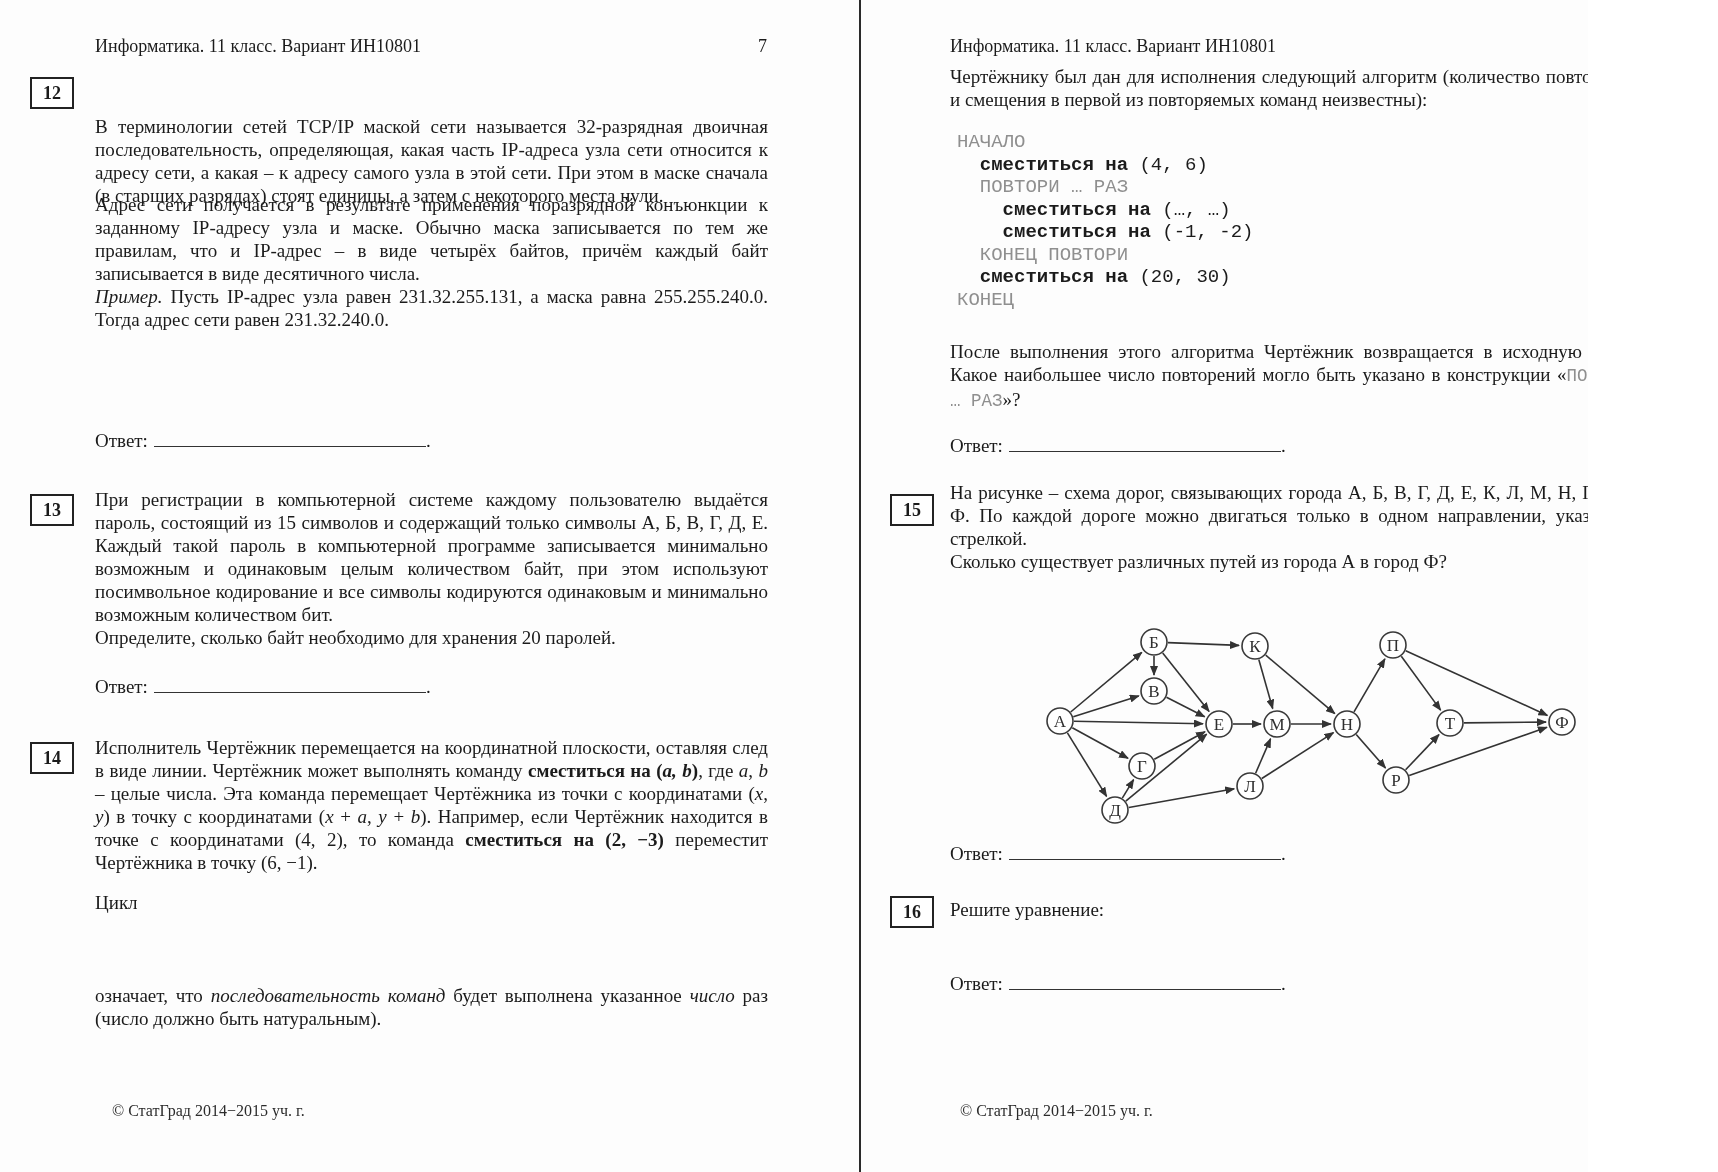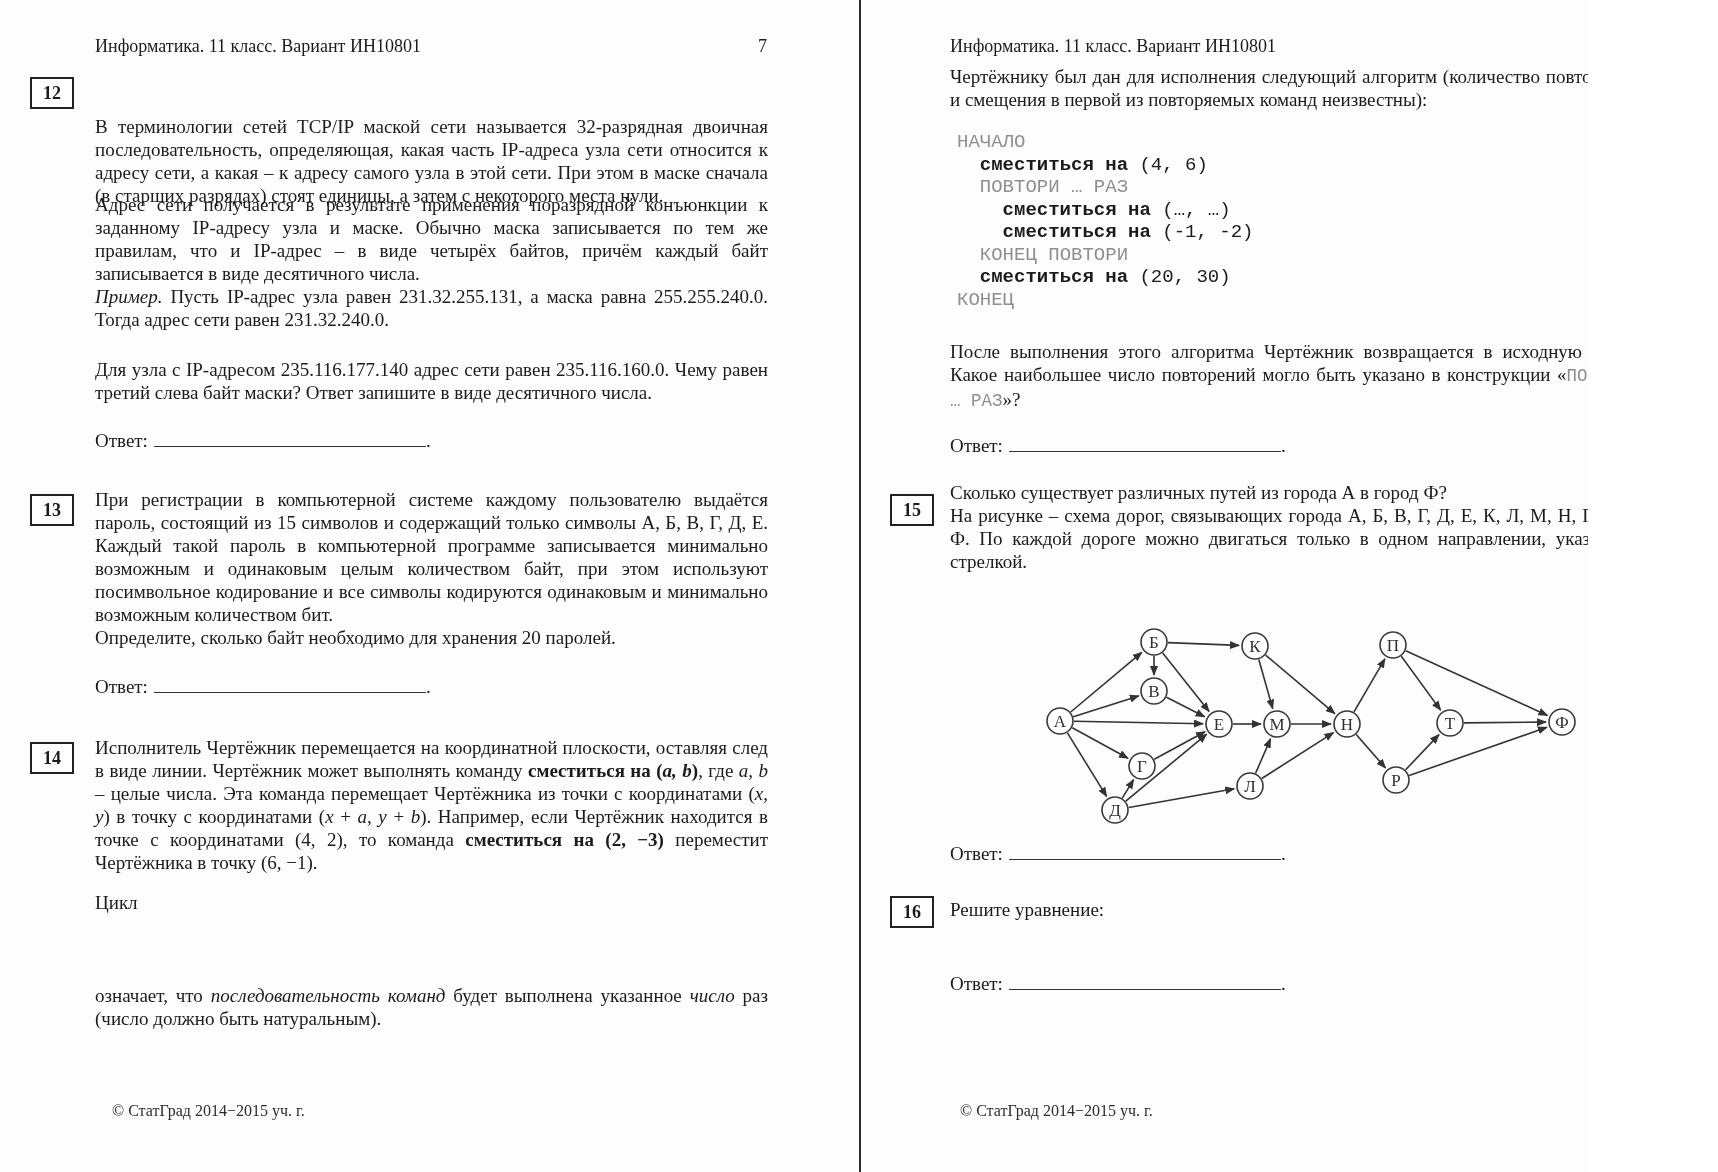--- a/index.html
+++ b/index.html
@@ -59,21 +59,20 @@
     <span>Информатика. 11 класс. Вариант ИН10801</span>
     <span>7</span>
   </div>
 
   <div class="qbox" style="left:30px;top:77px;">
     <span>12</span>
   </div>
   <div class="tblock col-l" style="top:78px;margin-top:37px;"><span class="run-n">В терминологии сетей TCP/IP маской сети называется 32-разрядная двоичная последовательность, определяющая, какая часть IP-адреса узла сети относится к адресу сети, а какая – к адресу самого узла в этой сети. При этом в маске сначала (в старших разрядах) стоят единицы, а затем с некоторого места нули.</span></div>
   <div class="tblock col-l" style="top:193px;"><span class="run-n">Адрес сети получается в результате применения поразрядной конъюнкции к заданному IP-адресу узла и маске. Обычно маска записывается по тем же правилам, что и IP-адрес – в виде четырёх байтов, причём каждый байт записывается в виде десятичного числа.</span></div>
   <div class="tblock col-l" style="top:285px;"><span class="run-i">Пример.</span><span class="run-n"> Пусть IP-адрес узла равен 231.32.255.131, а маска равна 255.255.240.0. Тогда адрес сети равен 231.32.240.0.</span></div>
-  <div class="tblock col-l" style="top:358px;"><span class="run-n">Для узла с IP-адресом 235.116.177.140 адрес сети равен 235.116.160.0. Чему равен третий слева байт маски? Ответ запишите в виде десятичного числа.</span></div>
   <div class="answer" style="left:95px;top:430px;">
     <span>Ответ:</span><span class="blank"></span><span>.</span>
   </div>
 
   <div class="qbox" style="left:30px;top:494px;">
     <span>13</span>
   </div>
   <div class="tblock col-l" style="top:488px;"><span class="run-n">При регистрации в компьютерной системе каждому пользователю выдаётся пароль, состоящий из 15 символов и содержащий только символы А, Б, В, Г, Д, Е. Каждый такой пароль в компьютерной программе записывается минимально возможным и одинаковым целым количеством байт, при этом используют посимвольное кодирование и все символы кодируются одинаковым и минимально возможным количеством бит.</span></div>
   <div class="tblock col-l last-left" style="top:626px;"><span class="run-n">Определите, сколько байт необходимо для хранения 20 паролей.</span></div>
   <div class="answer" style="left:95px;top:676px;">
@@ -105,22 +104,22 @@
 <span class="run-mg">КОНЕЦ</span></pre>
   <div class="tblock col-r" style="top:340px;"><span class="run-n">После выполнения этого алгоритма Чертёжник возвращается в исходную точку. Какое наибольшее число повторений могло быть указано в конструкции «</span><span class="run-mg">ПОВТОРИ … РАЗ</span><span class="run-n">»?</span></div>
   <div class="answer" style="left:950px;top:435px;">
     <span>Ответ:</span><span class="blank"></span><span>.</span>
   </div>
 
   <div class="qbox" style="left:890px;top:494px;">
     <span>15</span>
   </div>
   <div class="tblock col-r" style="top:481px;">
+    <div class="para"><span class="run-n">На рисунке – схема дорог, связывающих города А, Б, В, Г, Д, Е, К, Л, М, Н, П, Р, Т, Ф. По каждой дороге можно двигаться только в одном направлении, указанном стрелкой.</span></div>
     <div class="para"><span class="run-n">Сколько существует различных путей из города А в город Ф?</span></div>
-    <div class="para"><span class="run-n">На рисунке – схема дорог, связывающих города А, Б, В, Г, Д, Е, К, Л, М, Н, П, Р, Т, Ф. По каждой дороге можно двигаться только в одном направлении, указанном стрелкой.</span></div>
   </div>
 
   <svg class="graph" width="580" height="235" viewBox="0 0 580 235">
     <defs>
       <marker id="arr" markerWidth="10" markerHeight="8" refX="9" refY="4" orient="auto" markerUnits="userSpaceOnUse">
         <path d="M0,0 L10,4 L0,8 z" fill="#333333"></path>
       </marker>
     </defs>
     <g id="graph-edges">
         <line x1="50.7" y1="107.0" x2="121.8" y2="47.3" marker-end="url(#arr)"></line>

